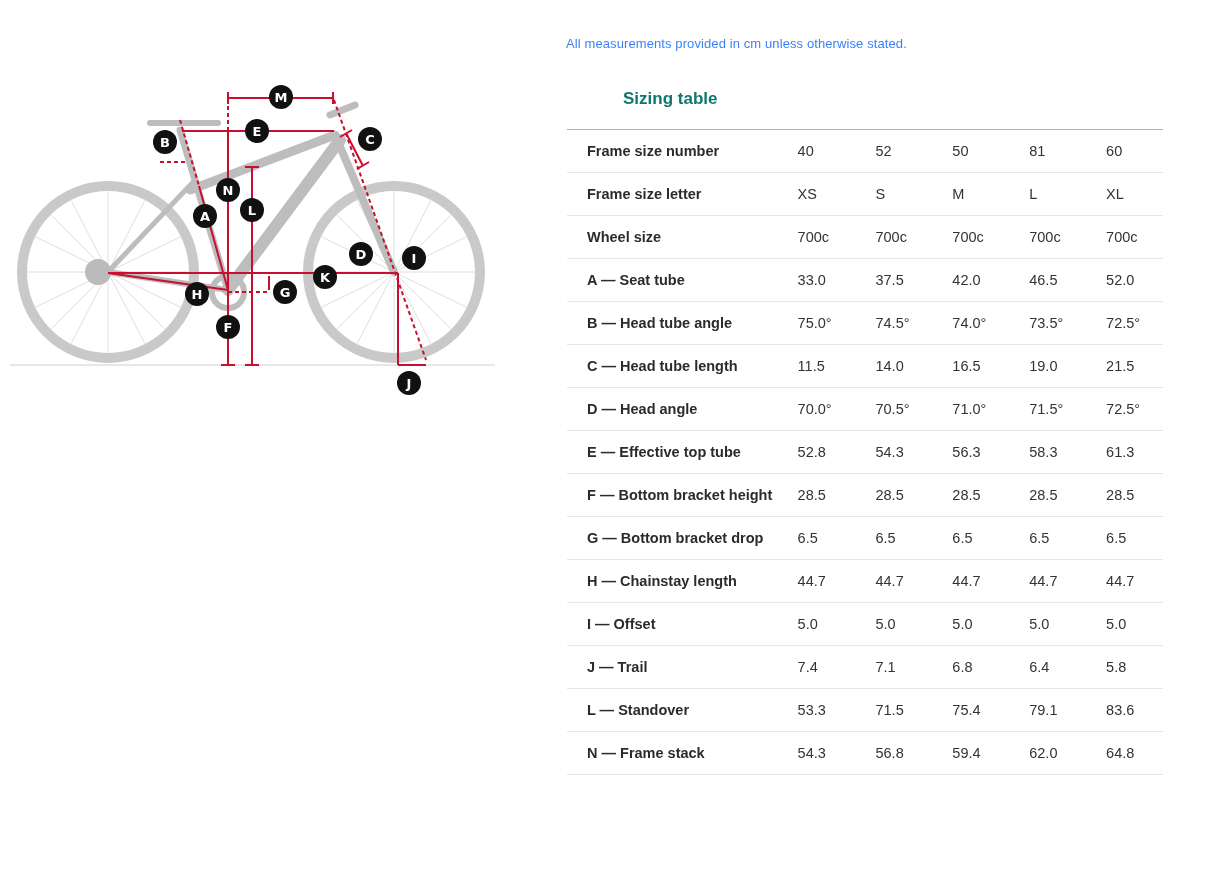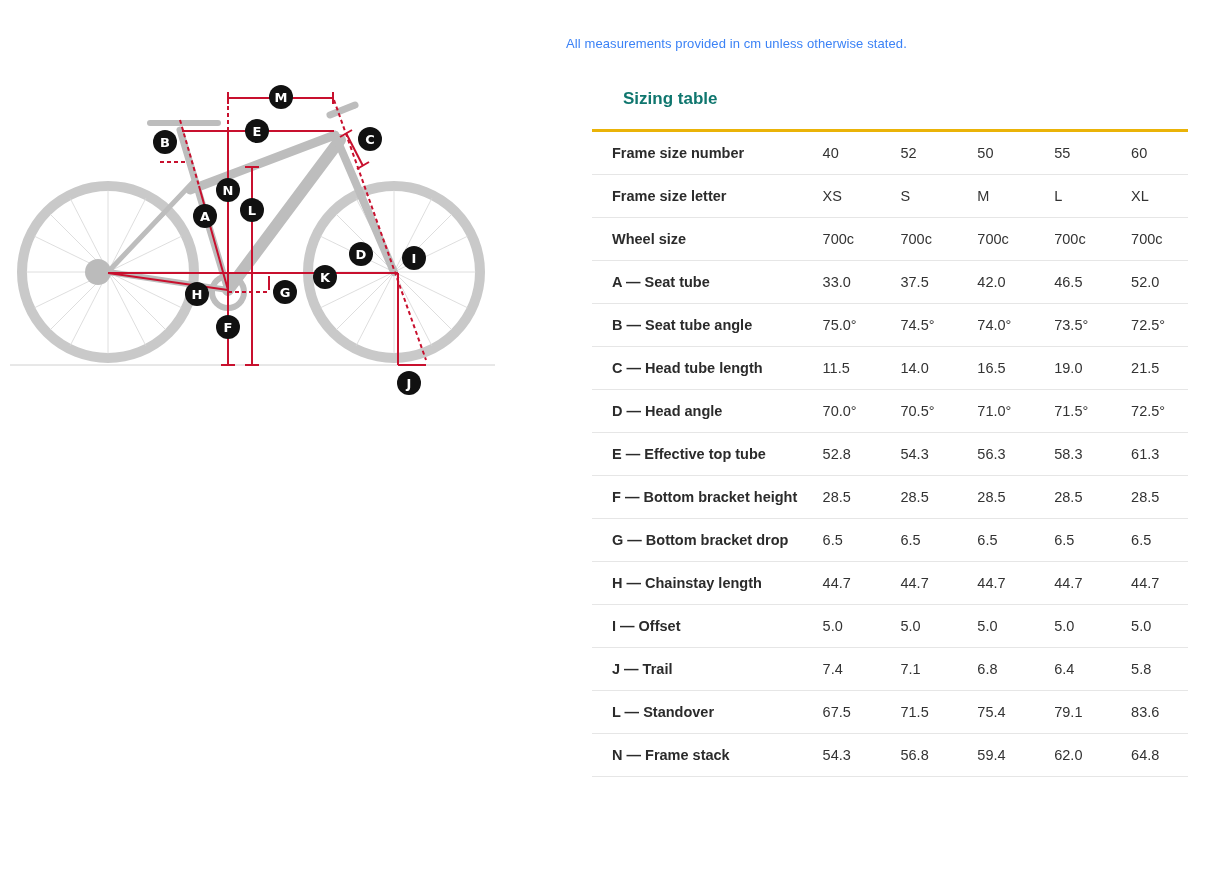--- a/index.html
+++ b/index.html
@@ -1,20 +1,20 @@
 <!DOCTYPE html>
 <html><head>
 <meta charset="utf-8">
 <style>
   html, body { margin:0; padding:0; background:#ffffff; }
   body { width:1209px; height:877px; position:relative; overflow:hidden; font-family:"Liberation Sans", sans-serif; color:#2b2b2b; }
   .diagram { position:absolute; left:0; top:70px; width:500px; height:340px; }
   .note { position:absolute; left:566px; top:36px; font-size:13px; color:#3b82f6; letter-spacing:0.1px; }
   .title { position:absolute; left:623px; top:89px; font-size:17px; font-weight:bold; color:#0f766e; }
-  .table { position:absolute; left:592px; top:129px; width:596px; border-top:3px solid #eab308; }
+  .table { position:absolute; left:567px; top:129px; width:596px; border-top:1px solid #eab308; }
   .row { height:42px; border-bottom:1px solid #e6e6e6; display:flex; align-items:center; font-size:14.5px; }
   .row .label { width:212px; padding-left:20px; font-weight:bold; color:#2b2b2b; box-sizing:border-box; }
   .row .cell { width:77px; padding-left:20px; box-sizing:border-box; color:#333; white-space:nowrap; }
   .row .cell:nth-child(2) { padding-left:19px; }
 </style>
 </head>
 <body>
 
 <svg class="diagram" viewBox="0 70 500 340" width="500" height="340">
 
@@ -146,21 +146,21 @@
 
 <div class="note">All measurements provided in cm unless otherwise stated.</div>
 <div class="title">Sizing table</div>
 
 <div class="table" id="sizing-table">
     <div class="row">
       <div class="label">Frame size number</div>
       <div class="cell">40</div>
       <div class="cell">52</div>
       <div class="cell">50</div>
-      <div class="cell">55</div>
+      <div class="cell">81</div>
       <div class="cell">60</div>
     </div>
     <div class="row">
       <div class="label">Frame size letter</div>
       <div class="cell">XS</div>
       <div class="cell">S</div>
       <div class="cell">M</div>
       <div class="cell">L</div>
       <div class="cell">XL</div>
     </div>
@@ -174,21 +174,21 @@
     </div>
     <div class="row">
       <div class="label">A — Seat tube</div>
       <div class="cell">33.0</div>
       <div class="cell">37.5</div>
       <div class="cell">42.0</div>
       <div class="cell">46.5</div>
       <div class="cell">52.0</div>
     </div>
     <div class="row">
-      <div class="label">B — Seat tube angle</div>
+      <div class="label">B — Head tube angle</div>
       <div class="cell">75.0°</div>
       <div class="cell">74.5°</div>
       <div class="cell">74.0°</div>
       <div class="cell">73.5°</div>
       <div class="cell">72.5°</div>
     </div>
     <div class="row">
       <div class="label">C — Head tube length</div>
       <div class="cell">11.5</div>
       <div class="cell">14.0</div>
@@ -247,21 +247,21 @@
     <div class="row">
       <div class="label">J — Trail</div>
       <div class="cell">7.4</div>
       <div class="cell">7.1</div>
       <div class="cell">6.8</div>
       <div class="cell">6.4</div>
       <div class="cell">5.8</div>
     </div>
     <div class="row">
       <div class="label">L — Standover</div>
-      <div class="cell">67.5</div>
+      <div class="cell">53.3</div>
       <div class="cell">71.5</div>
       <div class="cell">75.4</div>
       <div class="cell">79.1</div>
       <div class="cell">83.6</div>
     </div>
     <div class="row">
       <div class="label">N — Frame stack</div>
       <div class="cell">54.3</div>
       <div class="cell">56.8</div>
       <div class="cell">59.4</div>

